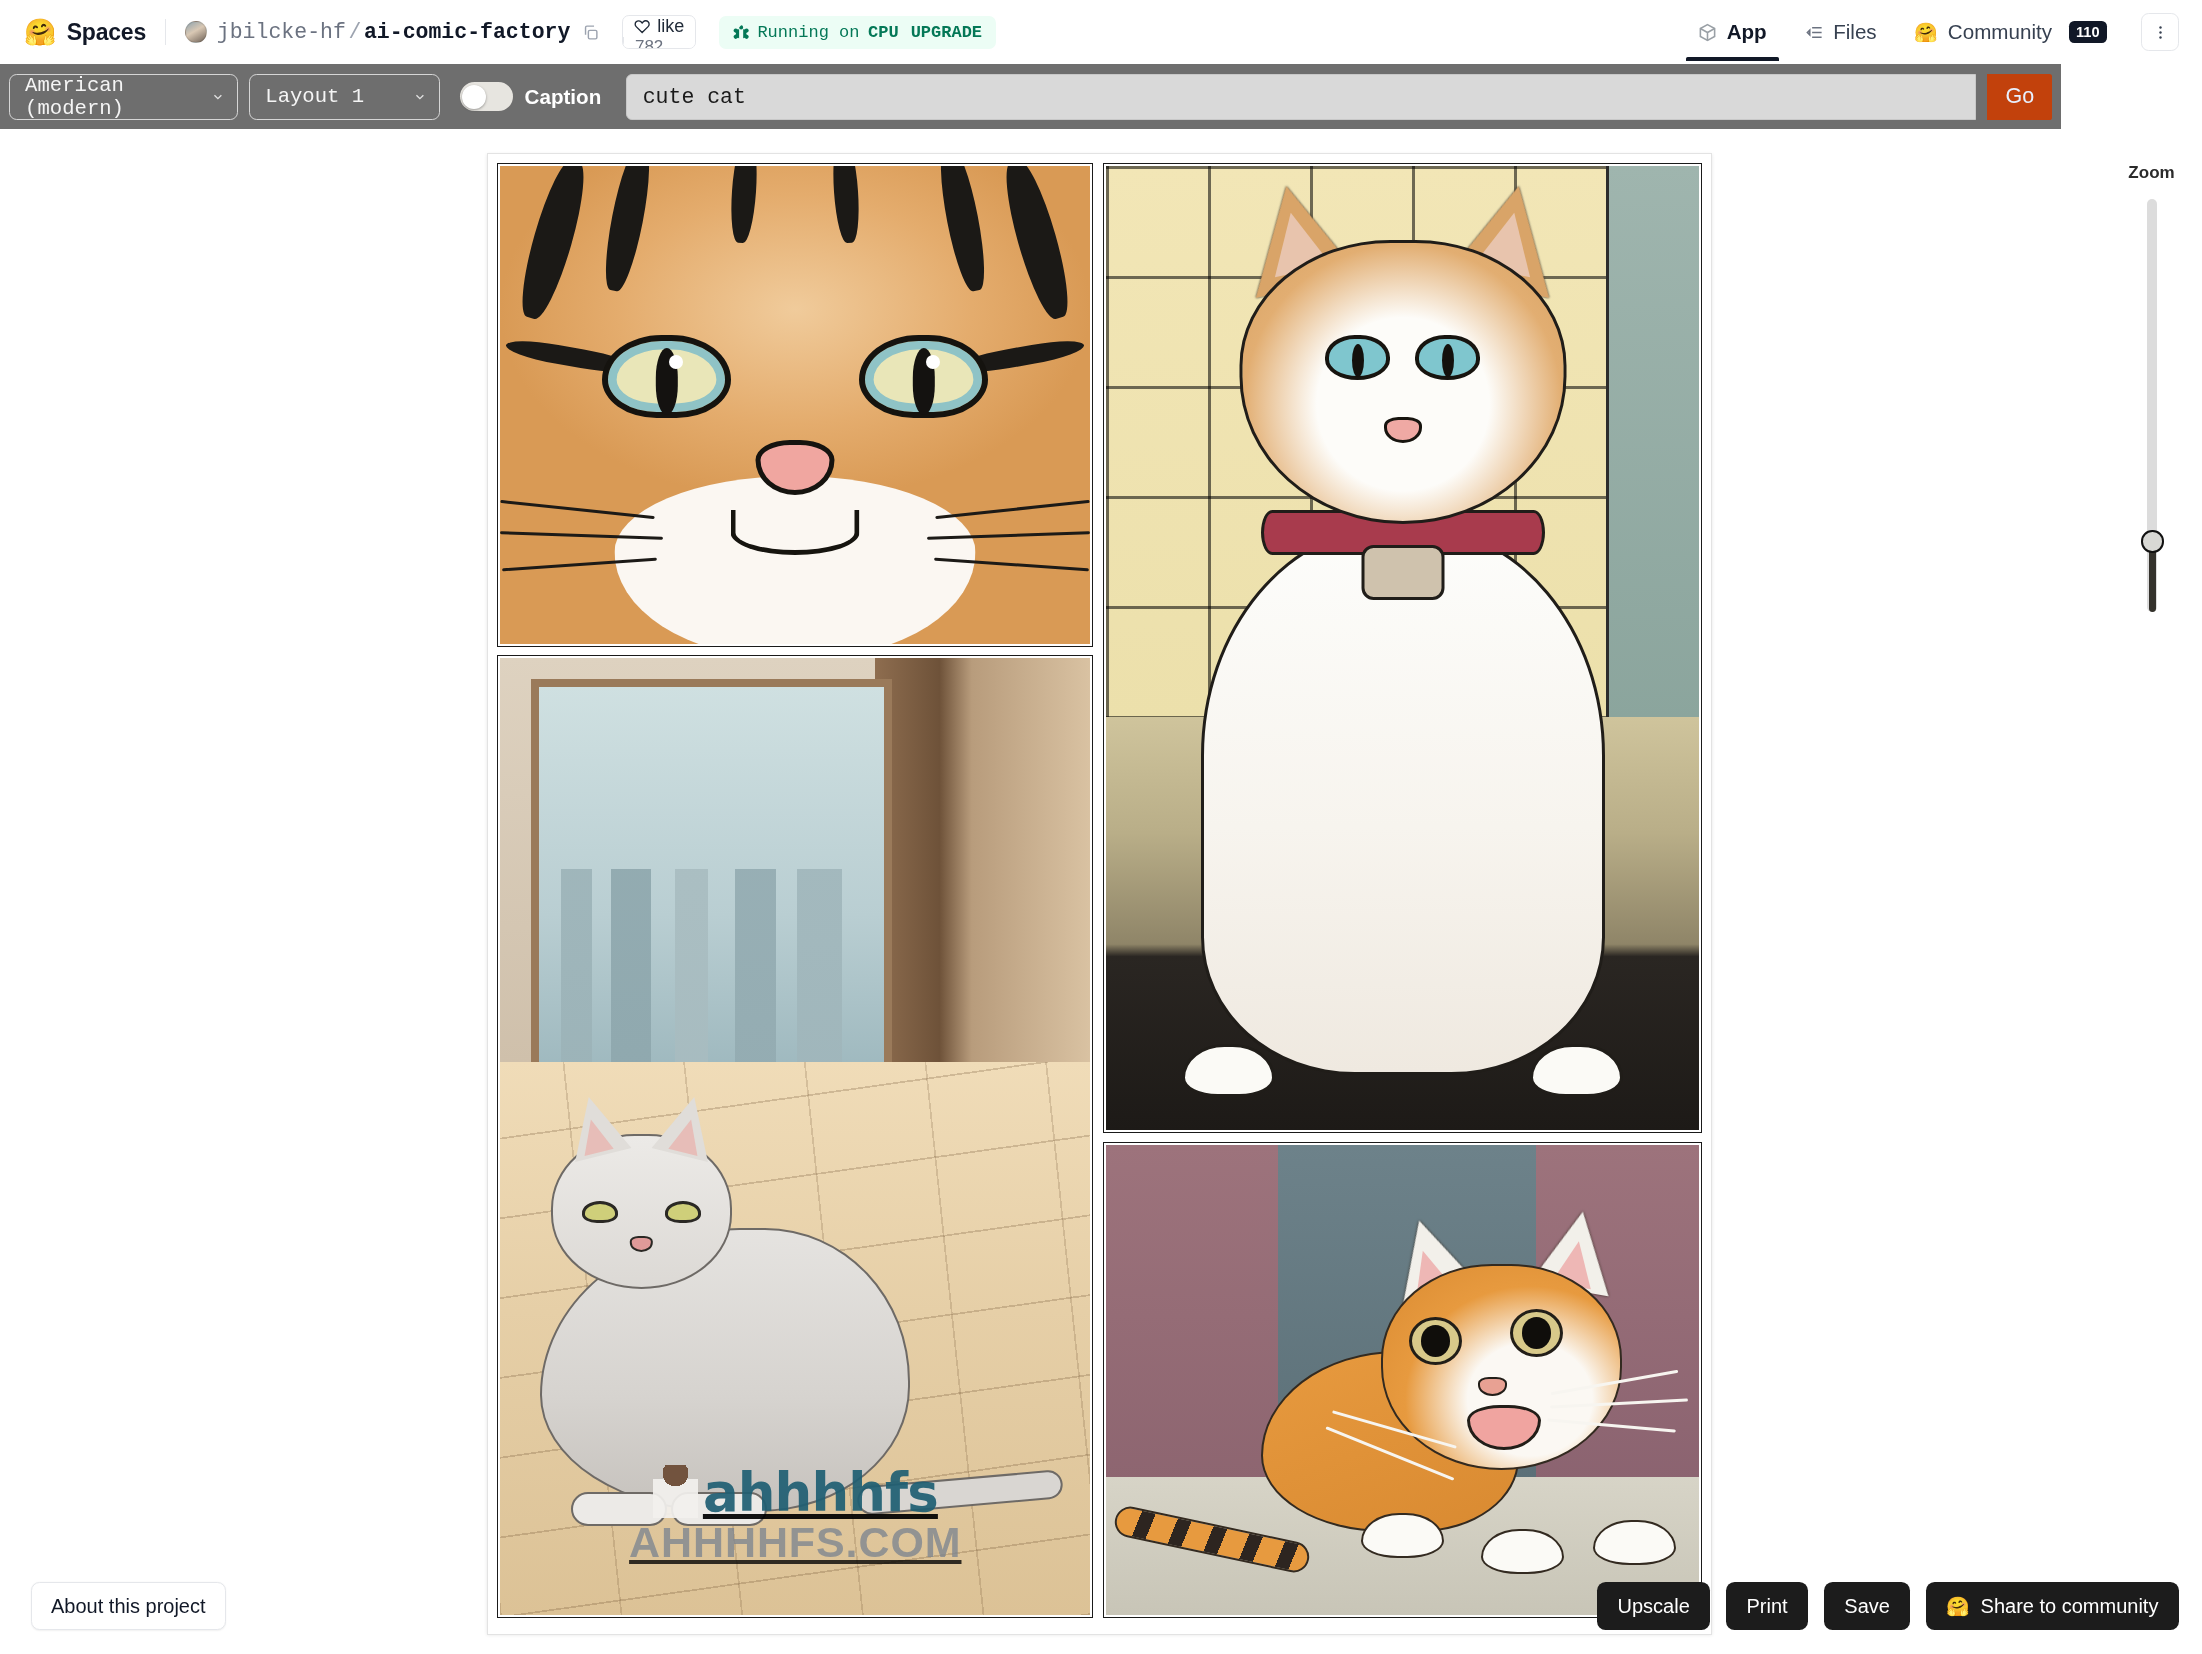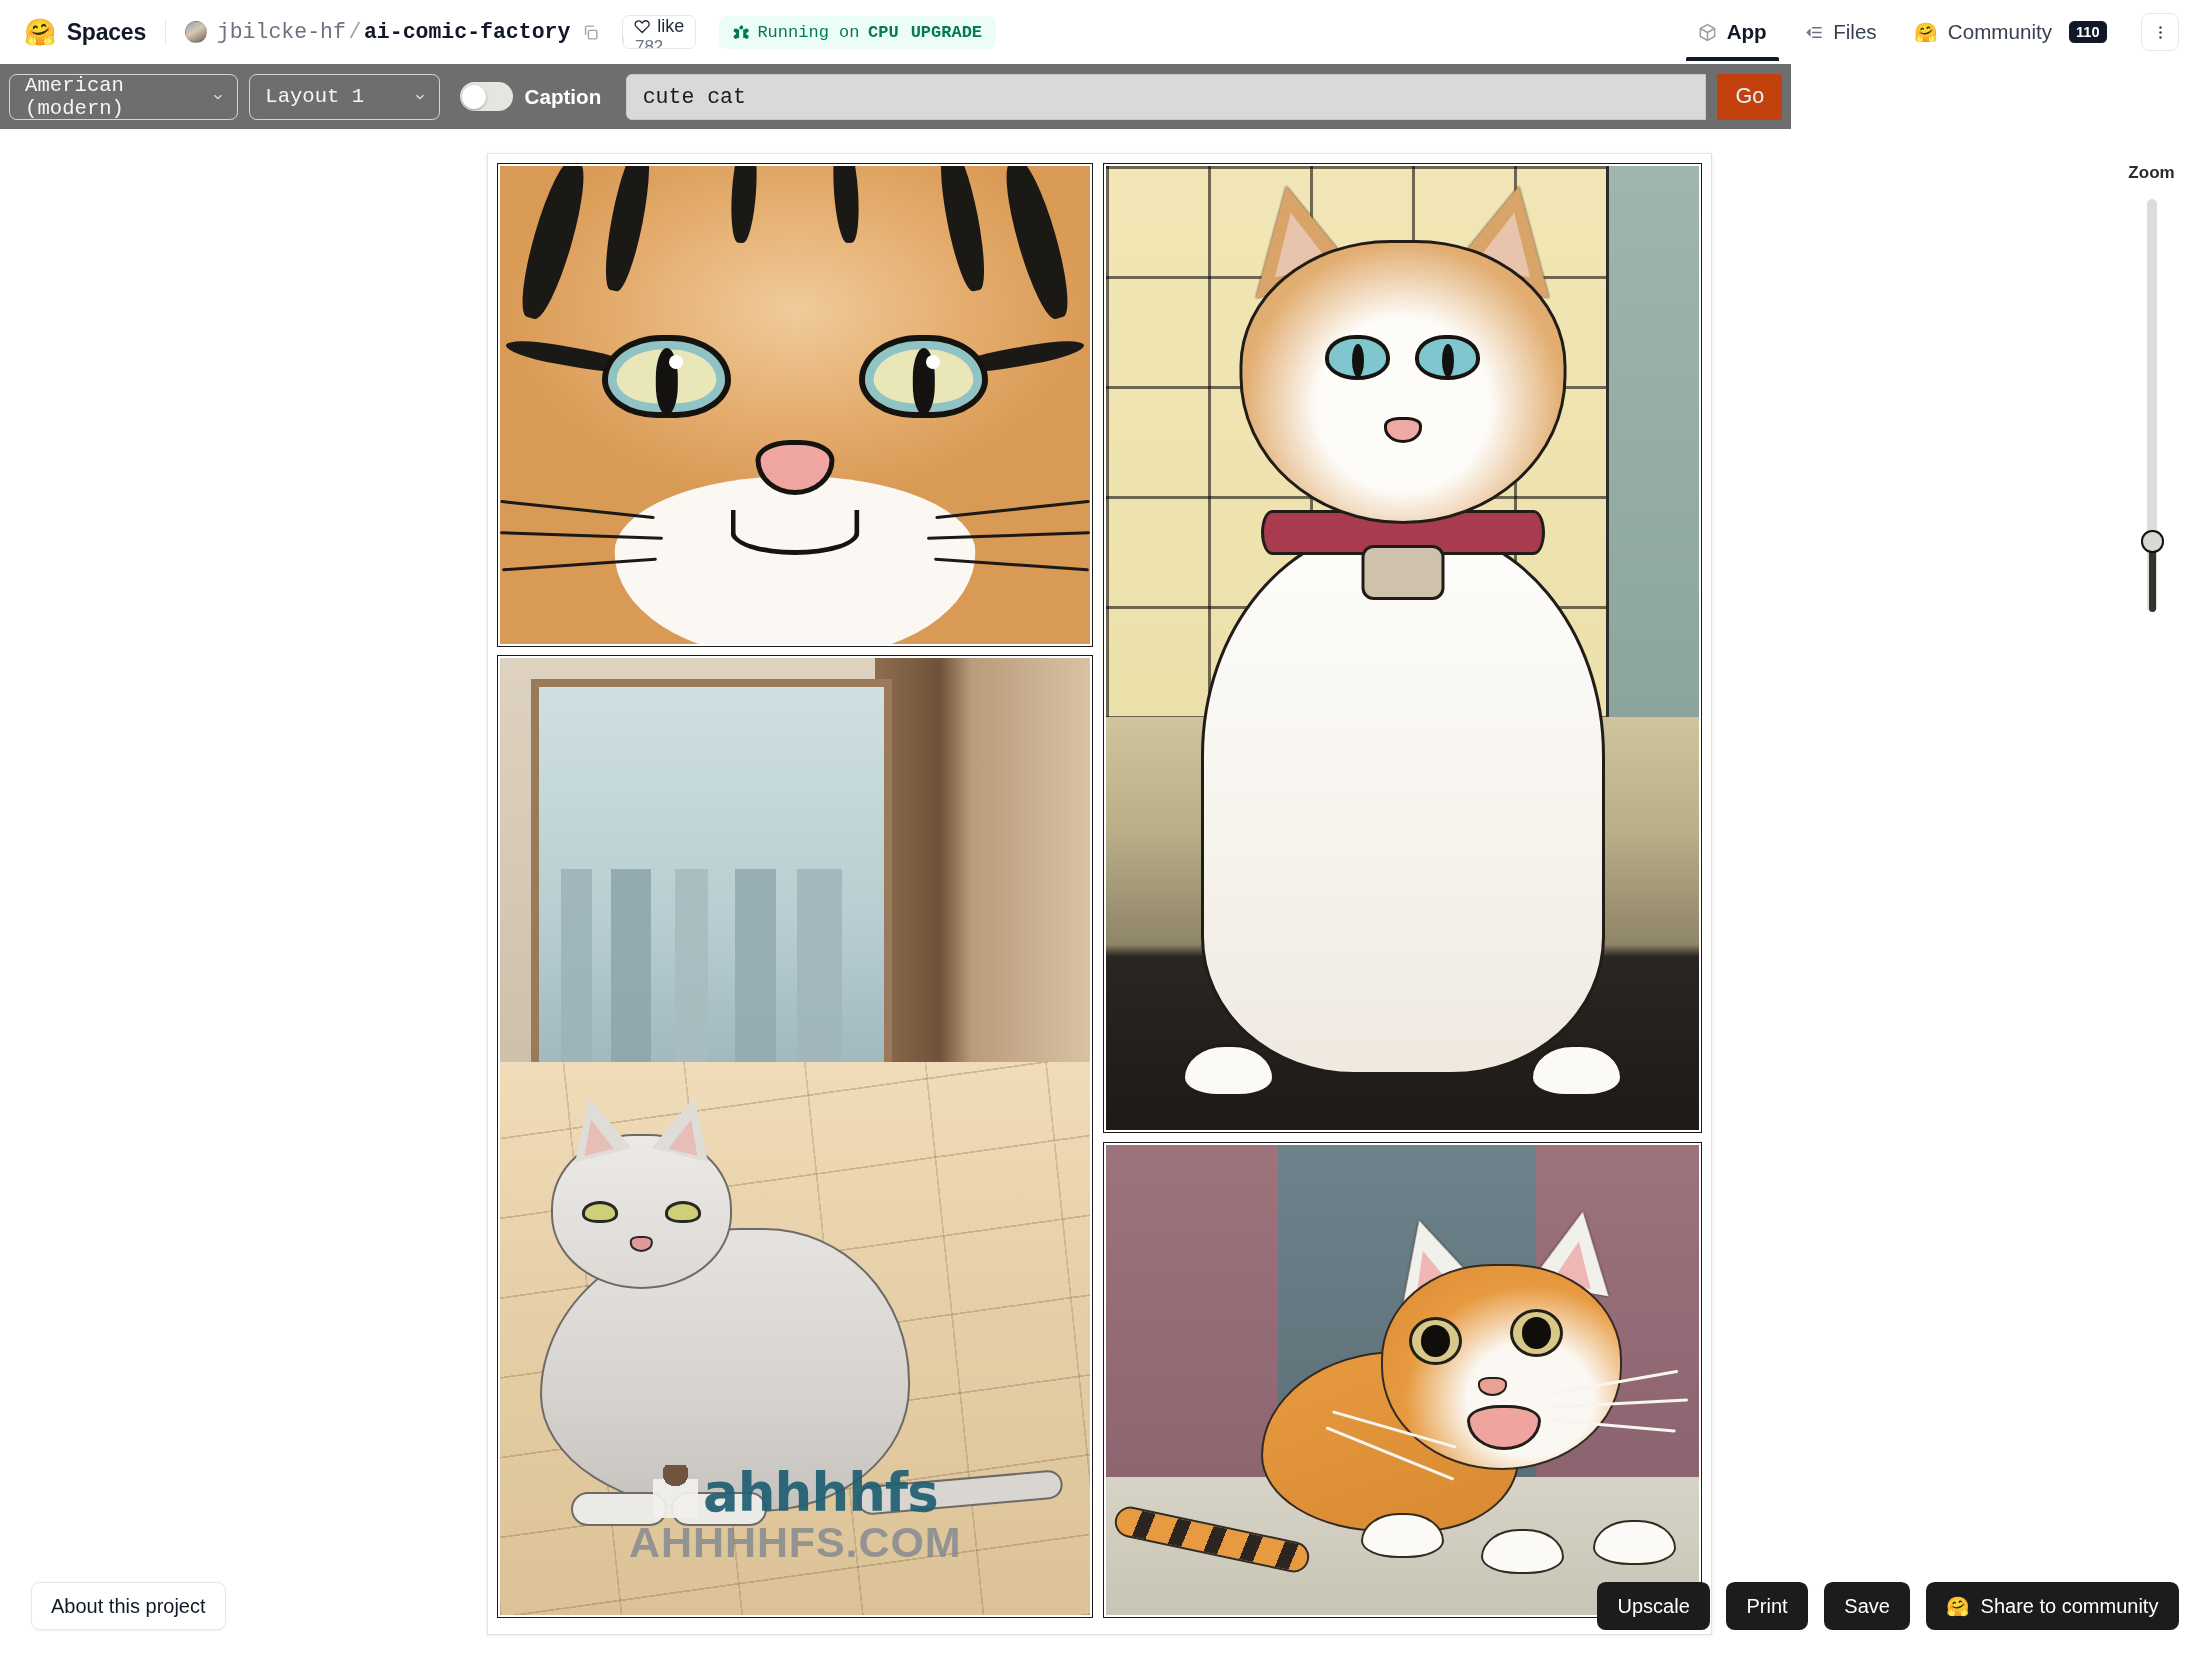--- a/index.html
+++ b/index.html
@@ -89,21 +89,21 @@
   .kebab-btn {
     width: 38px; height: 38px; margin-left: 15.5px;
     border: 0.9px solid #e5e7eb; border-radius: 7.7px;
     display: flex; align-items: center; justify-content: center;
     color: #374151;
   }
 
   
   .toolbar {
     position: absolute; top: 64px; left: 0;
-    width: 1791px; height: 65px;
+    width: 2061px; height: 65px;
     background: #6e6e6e;
     display: flex; align-items: center;
     padding: 0 8.6px; gap: 11.2px;
     z-index: 25;
   }
   .tb-select {
     height: 46px; min-width: 0;
     background: #6e6e6e;
     border: 0.9px solid #d6d6d6; border-radius: 7.7px;
     color: #f5f5f5;
@@ -391,21 +391,21 @@
   .p3 .gc-paw {
     position:absolute; bottom: -15.5px; width: 96px; height: 34px;
     background:#eceae7; border:2.6px solid #6e6a66; border-radius: 19px;
   }
   .p3 .gc-paw.a { left: 29px; }
   .p3 .gc-paw.b { left: 129px; }
 
   
   .watermark {
     position:absolute; left: 50%; transform: translateX(-50%);
-    bottom: 48px; width: 100%; text-align:center; pointer-events:none;
+    bottom: 48px; width: 100%; text-align:center; pointer-events:none;text-decoration:underline;
   }
   .wm-top {
     font-size: 53px; font-weight: bold; letter-spacing: -0.9px;
     color: #1f5f73; opacity:.92; font-family: "DejaVu Sans", sans-serif;
   }
   .wm-bottom {
     font-size: 43px; font-weight: bold; color: #7d8590; opacity:.78;
     letter-spacing: 0.9px; margin-top: -5.2px;
   }
   .wm-chibi {

